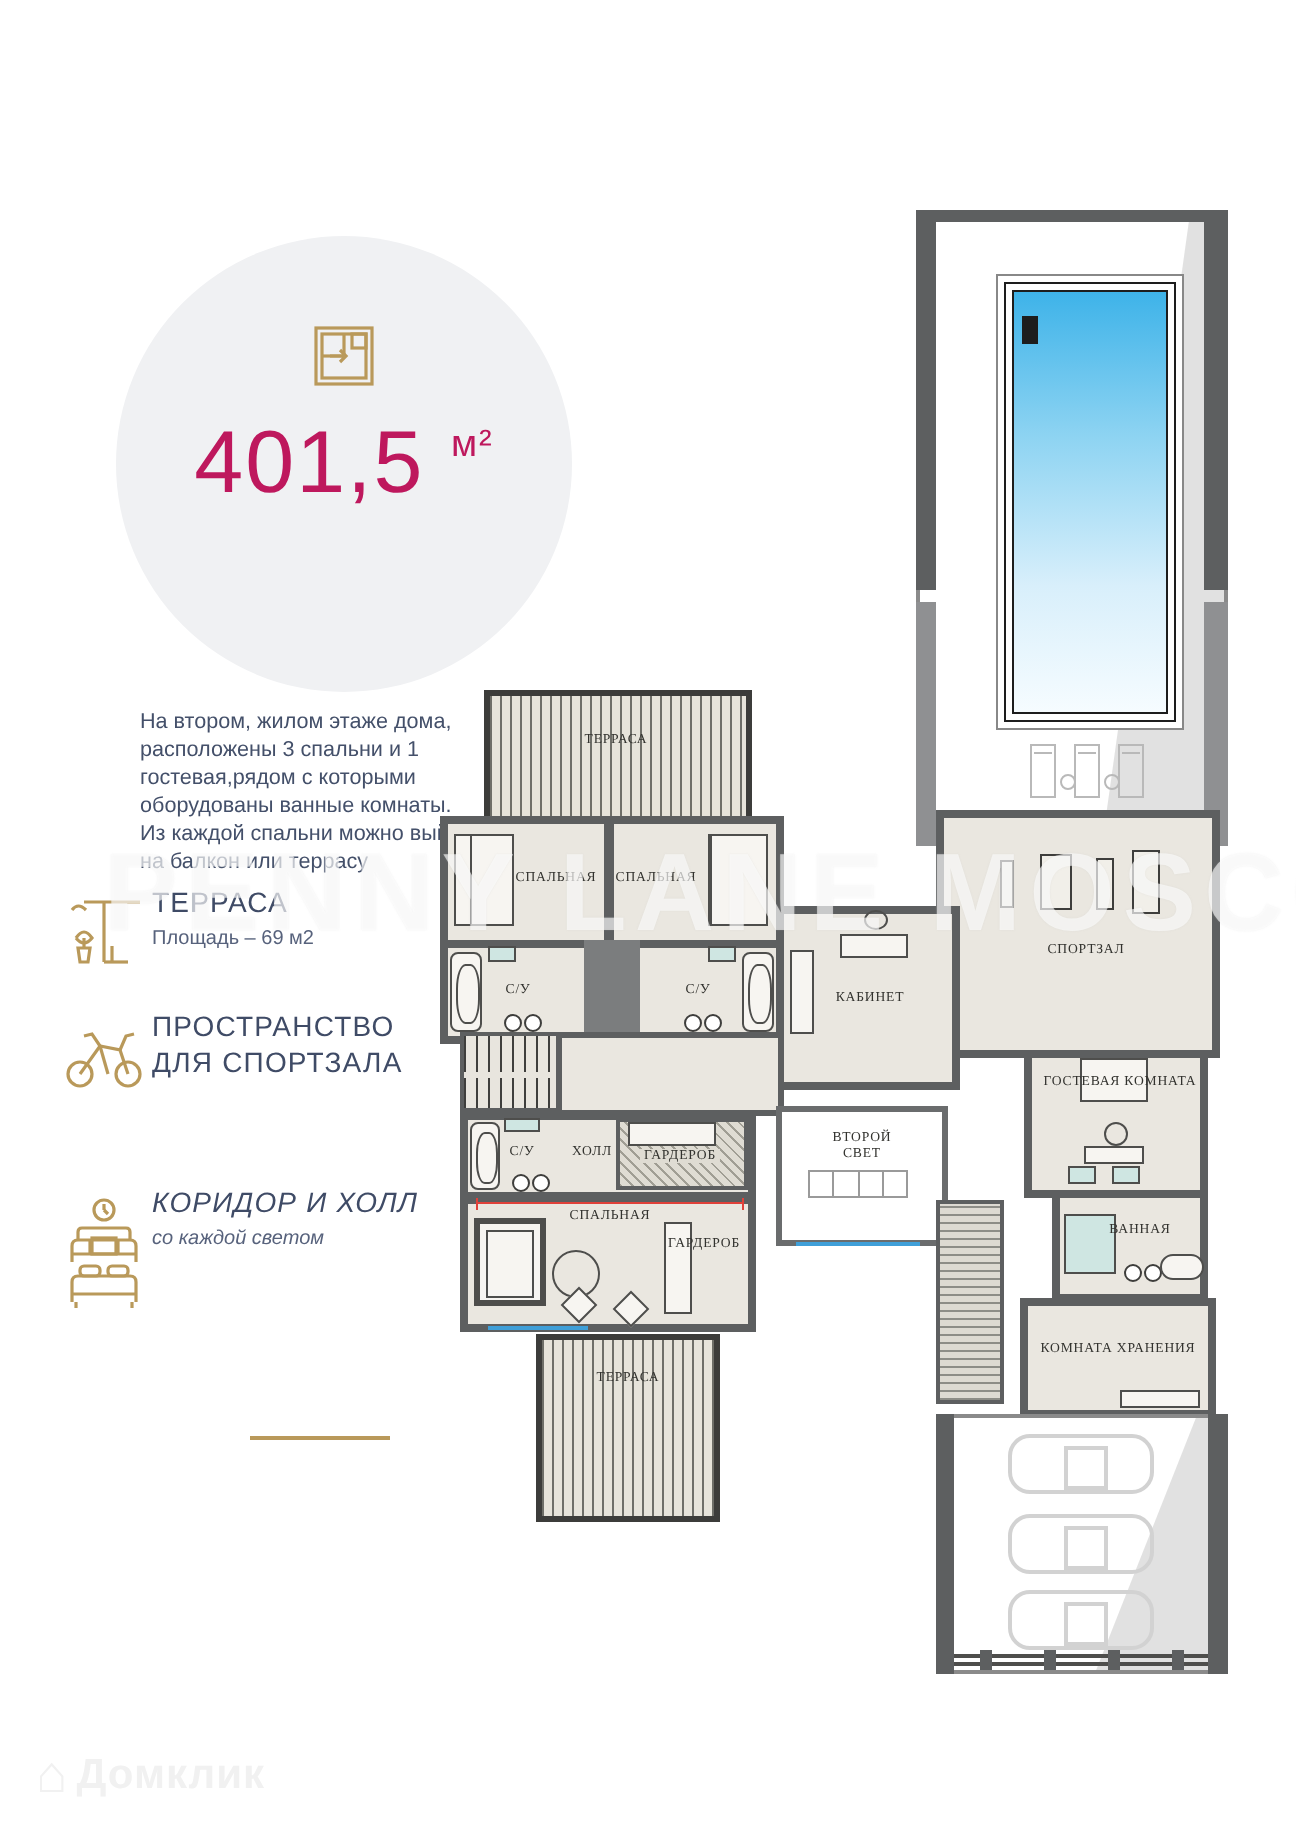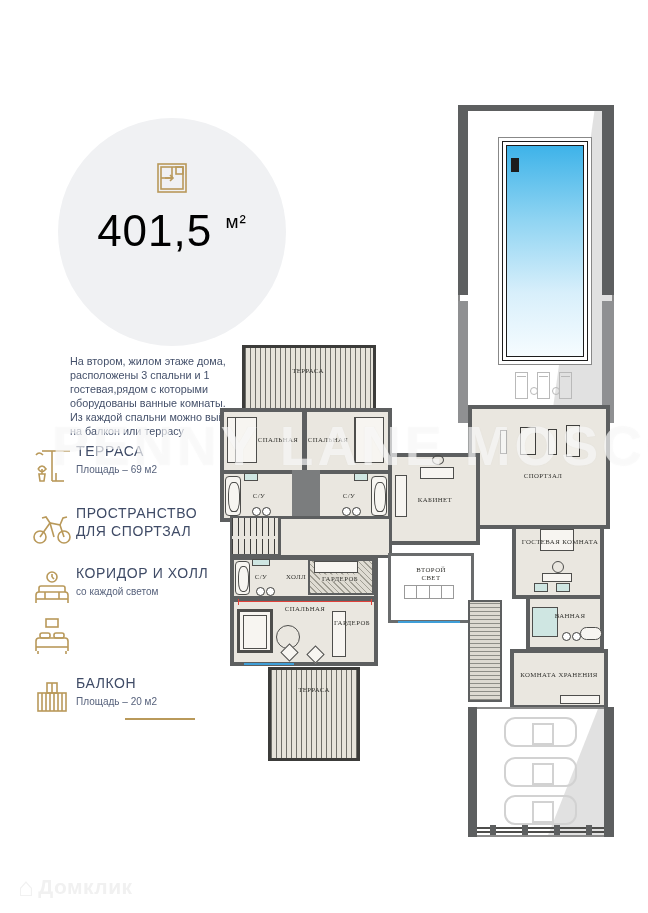--- a/index.html
+++ b/index.html
@@ -5,21 +5,21 @@
   html,body{margin:0;padding:0;}
   body{width:648px;height:913px;background:#ffffff;font-family:"Liberation Sans",sans-serif;overflow:hidden;}
   #page{position:relative;width:648px;height:913px;background:#fff;overflow:hidden;}
 
   
   .floor-hdr{position:absolute;left:72px;top:22px;width:190px;height:110px;}
   .floor-label{position:absolute;left:0;top:67px;font-size:27px;color:#2d3b54;font-weight:500;letter-spacing:.5px;}
   .floor-number{position:absolute;left:62px;top:-18px;font-size:108px;font-weight:800;color:#c2a157;line-height:1;}
   .area-circle{position:absolute;left:58px;top:118px;width:228px;height:228px;border-radius:50%;background:#f0f1f3;text-align:center;}
   .area-ic{margin-top:40px;}
-  .area-value{font-size:44px;font-weight:300;color:#000000;letter-spacing:1px;margin-top:4px;}
+  .area-value{font-size:44px;font-weight:300;color:#be185d;letter-spacing:1px;margin-top:4px;}
   .area-unit{font-size:19px;vertical-align:18px;font-weight:400;}
   .area-caption{font-size:13.5px;color:#3c4a63;margin-top:6px;letter-spacing:.3px;}
   .descr{position:absolute;left:70px;top:354px;width:170px;font-size:10.8px;line-height:1.3;color:#44506a;}
   .feat{position:absolute;left:30px;width:200px;}
   .feat .fic{position:absolute;left:0;top:0;width:44px;height:44px;}
   .feat .ft{margin-left:46px;font-size:14px;color:#3f4b66;letter-spacing:.6px;line-height:1.25;}
   .feat .fs{margin-left:46px;font-size:10px;color:#57627c;margin-top:3px;}
   .gold-divider{position:absolute;left:125px;top:718px;width:70px;border-top:2px solid #b9995a;}
   .domclick{position:absolute;left:18px;top:872px;color:#f1f1f1;font-weight:bold;font-size:21px;letter-spacing:.5px;}
   .domclick .h{font-size:26px;vertical-align:-2px;margin-right:4px;}
@@ -109,25 +109,25 @@
           <g class="ic-stroke">
         <circle cx="10" cy="32" r="6"></circle>
             <circle cx="34" cy="32" r="6"></circle>
         <path d="M10 32 L20 18 L30 20 L34 32"></path>
             <path d="M20 18 L16 12 L12 13"></path>
         <path d="M30 20 L33 13 L37 12"></path>
             <line x1="20" y1="18" x2="24" y2="32"></line>
       </g>
         </svg>
     </span>
-    <div class="ft">ПРОСТРАНСТВО ДЛЯ СПОРТЗАЛ</div>
+    <div class="ft">ПРОСТРАНСТВО ДЛЯ СПОРТЗАЛА</div>
     <div class="fs"></div>
   </div>
 
-  <div class="feat" style="top:565px;">
+  <div class="feat" style="top:593px;font-style:italic;">
     <span class="fic">
       <svg width="44" height="44" viewBox="0 0 44 44">
           <g class="ic-stroke">
         <circle cx="22" cy="12" r="5"></circle>
             <line x1="22" y1="9" x2="22" y2="12"></line>
             <line x1="22" y1="12" x2="24" y2="14"></line>
         <path d="M6 38 v-8 q0 -3 3 -3 h26 q3 0 3 3 v8"></path>
         <path d="M9 27 v-4 q0 -2 2 -2 h22 q2 0 2 2 v4"></path>
         <line x1="15" y1="27" x2="15" y2="34"></line>
             <line x1="29" y1="27" x2="29" y2="34"></line>
@@ -148,39 +148,20 @@
         <rect x="10" y="18" width="10" height="5" rx="2"></rect>
             <rect x="24" y="18" width="10" height="5" rx="2"></rect>
         <line x1="6" y1="32" x2="38" y2="32"></line>
             <line x1="8" y1="36" x2="8" y2="39"></line>
             <line x1="36" y1="36" x2="36" y2="39"></line>
       </g>
         </svg>
     </span>
   </div>
 
-  <div class="feat" style="top:675px;">
-    <span class="fic">
-      <svg width="44" height="44" viewBox="0 0 44 44">
-          <g class="ic-stroke">
-        <rect x="8" y="18" width="28" height="18"></rect>
-        <line x1="12" y1="18" x2="12" y2="36"></line>
-            <line x1="16" y1="18" x2="16" y2="36"></line>
-        <line x1="20" y1="18" x2="20" y2="36"></line>
-            <line x1="24" y1="18" x2="24" y2="36"></line>
-        <line x1="28" y1="18" x2="28" y2="36"></line>
-            <line x1="32" y1="18" x2="32" y2="36"></line>
-        <rect x="17" y="8" width="10" height="10"></rect>
-            <line x1="22" y1="8" x2="22" y2="18"></line>
-      </g>
-        </svg>
-    </span>
-    <div class="ft">БАЛКОН</div>
-    <div class="fs">Площадь – 20 м2</div>
-  </div>
 
   <div class="gold-divider"></div>
 
   <div id="plan">
 
     <div class="abs" style="left:254px;top:10px;width:156px;height:318px;background:#fff;border:2px solid #8a8a8a;box-sizing:border-box;">
       <div class="shadow-tri" style="left:60%;top:0;width:40%;height:100%;clip-path:polygon(100% 0,100% 100%,0 100%,72% 0);"></div>
     </div>
     <div class="wall" style="left:254px;top:10px;width:10px;height:190px;"></div>
     <div class="wall" style="left:254px;top:206px;width:10px;height:122px;background:#8f9092;"></div>

